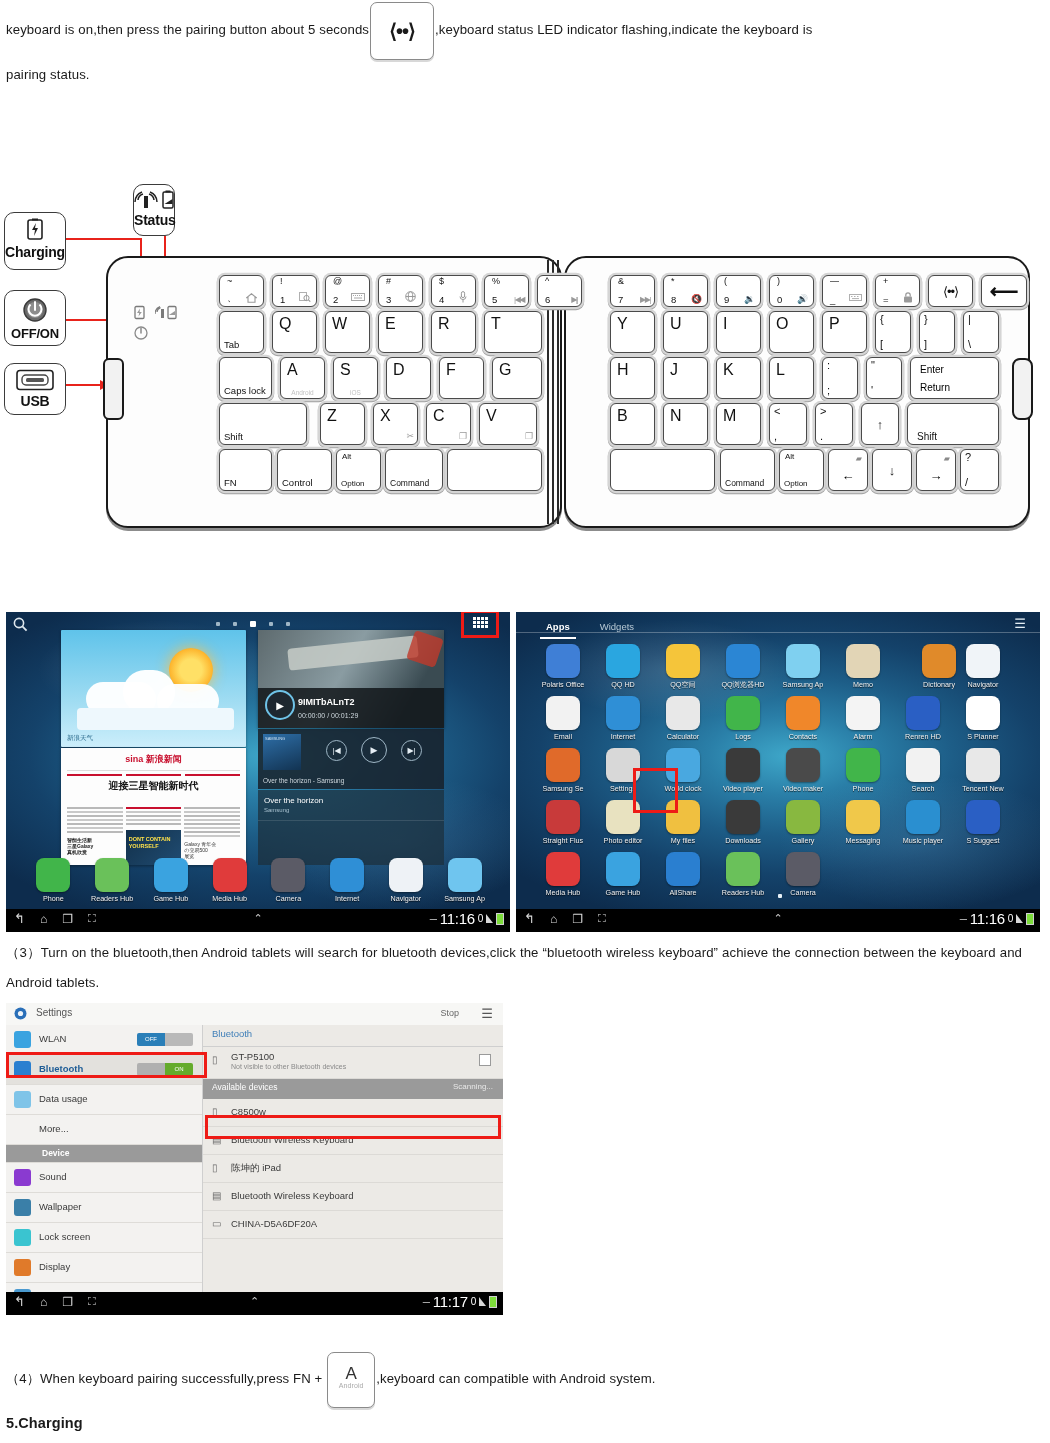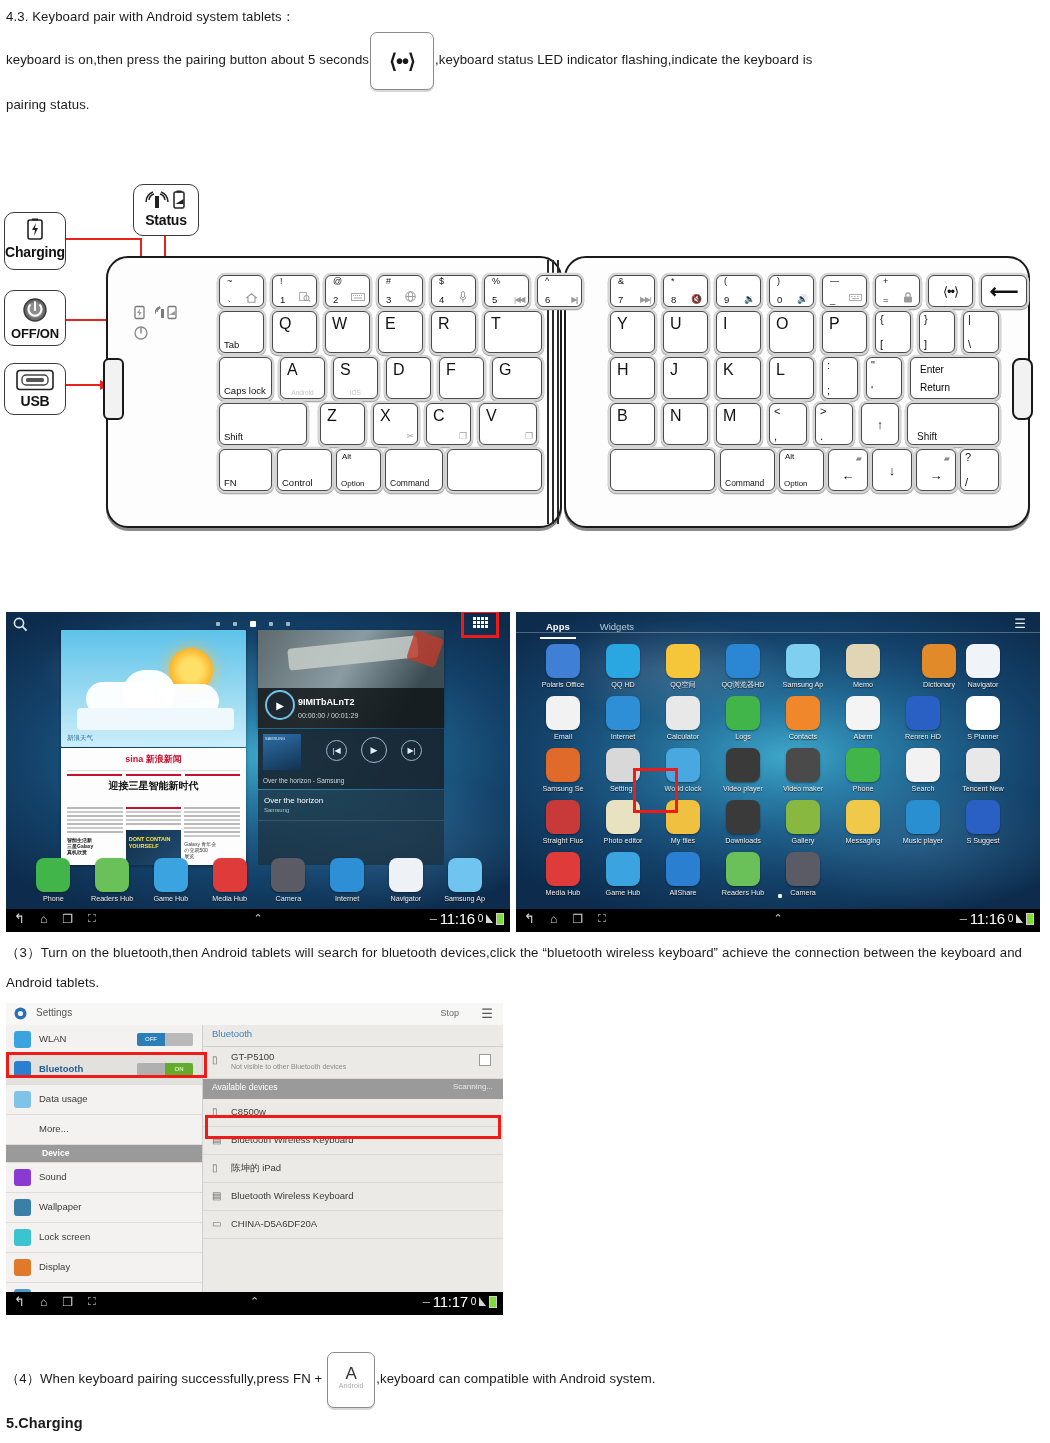--- a/index.html
+++ b/index.html
@@ -197,39 +197,38 @@
   .bth.blue { color:#3f7fb8; font-size:9.5px; padding:3px 0 0 9px; border-bottom:1px solid #cfcfcf; background:#eceae6; height:18px;}
   .bth.gray { background:#9a9a9a; color:#fff; font-size:8.5px; padding:3px 0 0 9px; }
   .bth.gray .scan { position:absolute; right:10px; top:3px; font-size:8px; color:#e8e8e8; }
 </style>
 </head>
 <body>
 
 <div class="page">
 
   <div style="position:absolute;left:6px;top:2px;width:1038px;">
-    <div class="para">4.3. Keyboard pair with Android system tablets：</div>
     <div class="para" style="line-height:38px;">
       <span>keyboard is on,then press the pairing button about 5 seconds</span><span class="inline-key"><span class="kglyph">⟨••⟩</span></span><span>,keyboard status LED indicator flashing,indicate the keyboard is</span>
     </div>
     <div class="para">pairing status.</div>
   </div>
 
   <div id="kb-figure" style="position:absolute;left:0;top:180px;">
 
     <div class="callout" style="left:4px;top:32px;width:62px;height:58px;">
       <svg class="cicon" width="20" height="24" viewBox="0 0 20 24">
         <rect x="3" y="2" width="14" height="19" rx="2" fill="none" stroke="#222" stroke-width="1.6"></rect>
         <rect x="7" y="0.5" width="6" height="2" fill="#222"></rect>
         <path d="M11 5 L7 12 h3 l-1 6 4-8 h-3 z" fill="#222"></path>
       </svg>
       <div class="clabel" style="margin-bottom:4px;">Charging</div>
     </div>
 
-    <div class="callout" style="left:133px;top:4px;width:66px;height:52px;">
+    <div class="callout" style="left:133px;top:4px;width:42px;height:52px;">
       <svg class="cicon" width="42" height="20" viewBox="0 0 42 20">
         <path d="M4 10 a7 7 0 0 1 5-6" fill="none" stroke="#222" stroke-width="1.5"></path>
         <path d="M1 12 a11 11 0 0 1 7-10" fill="none" stroke="#222" stroke-width="1.5"></path>
         <path d="M20 10 a7 7 0 0 0 -5-6" fill="none" stroke="#222" stroke-width="1.5"></path>
         <path d="M23 12 a11 11 0 0 0 -7-10" fill="none" stroke="#222" stroke-width="1.5"></path>
         <rect x="10" y="6" width="4" height="12" fill="#222"></rect>
         <rect x="29" y="2" width="10" height="16" rx="1.5" fill="none" stroke="#222" stroke-width="1.5"></rect>
         <rect x="31.5" y="0.5" width="5" height="2" fill="#222"></rect>
         <path d="M30.5 14 l8 -5 v5 z" fill="#222"></path>
       </svg>

